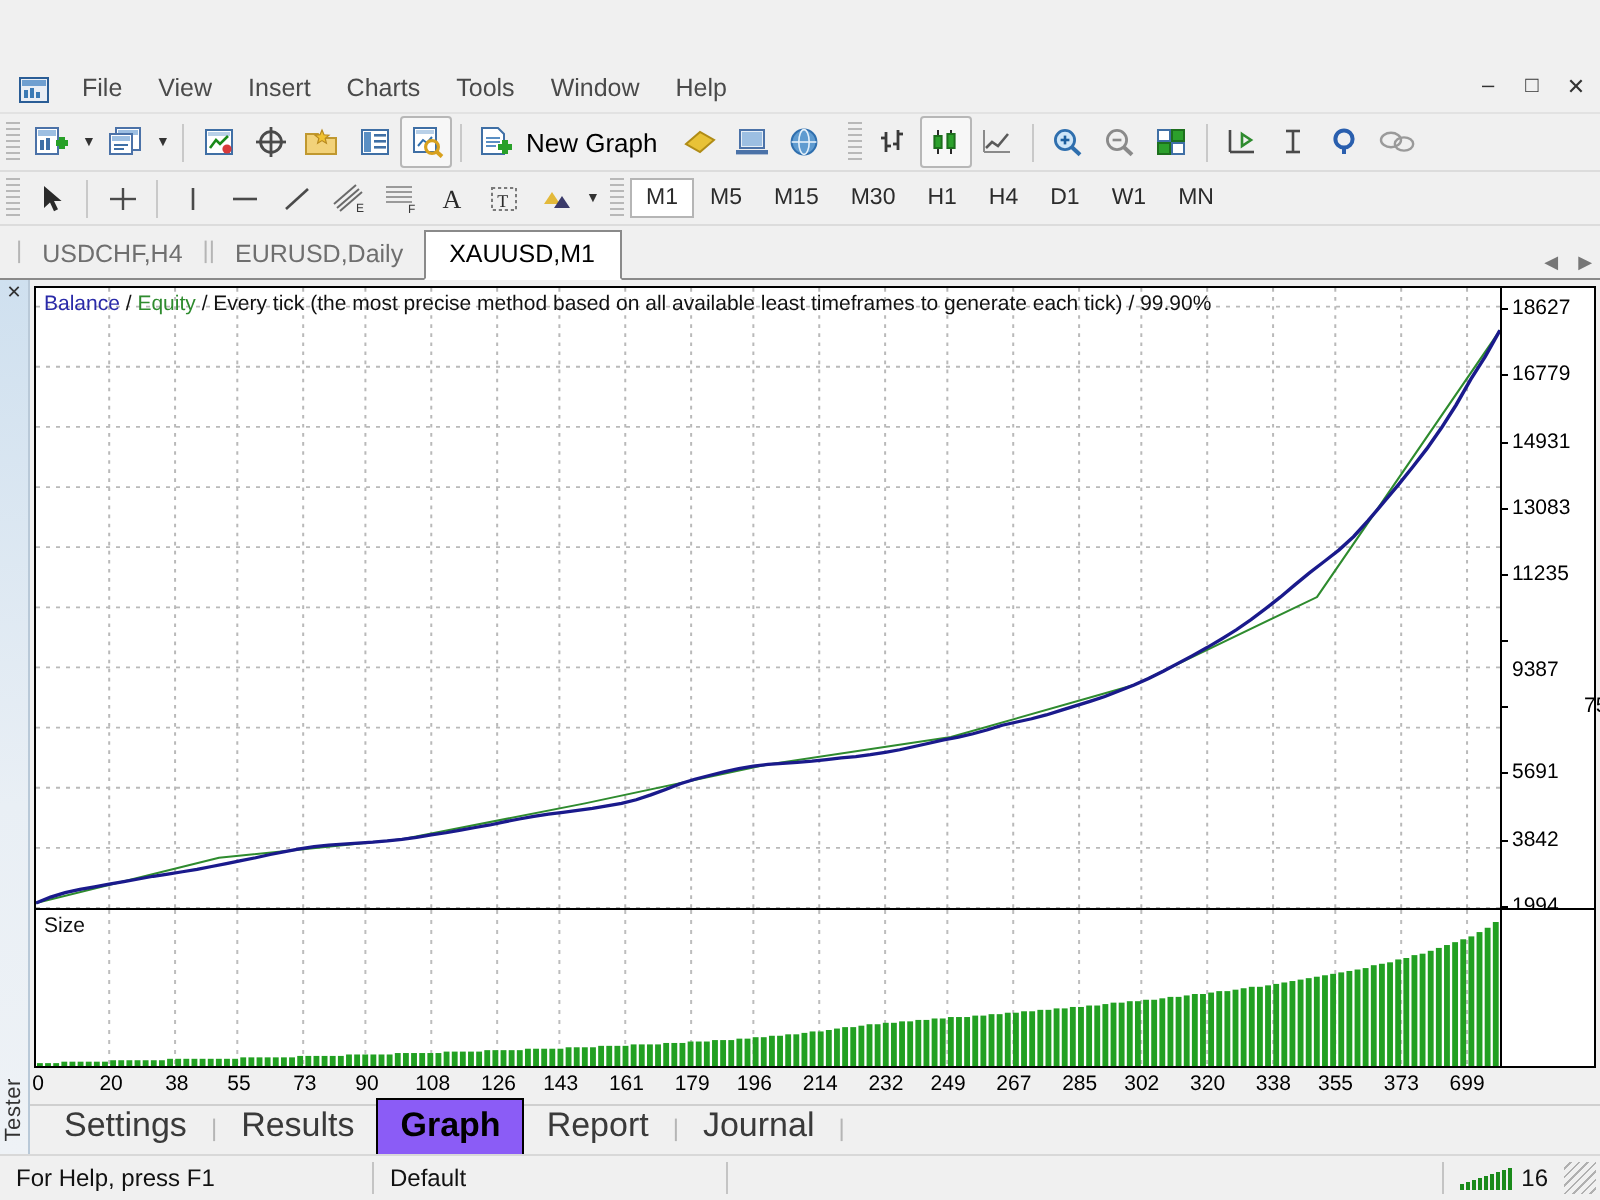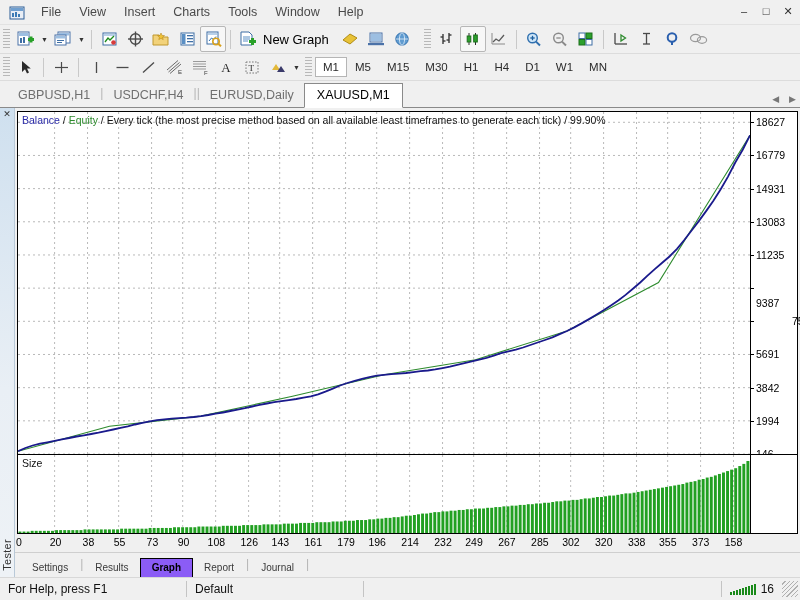--- a/index.html
+++ b/index.html
@@ -5,21 +5,21 @@
   html,body{margin:0;padding:0;}
   body{
     width:800px;height:600px;overflow:hidden;
     font-family:"Liberation Sans",sans-serif;
     font-size:12px;color:#000;background:#f0f0f0;
     -webkit-font-smoothing:none;
   }
   .app{width:800px;height:600px;display:flex;flex-direction:column;background:#f0f0f0;}
 
   
-  .menubar{height:24px;display:flex;align-items:center;background:#f0f0f0;border-bottom:1px solid #e2e2e2;position:relative;}
+  .menubar{height:24px;display:flex;align-items:center;background:#f0f0f0;border-bottom:1px solid #e2e2e2;position:relative;margin-top:32px;}
   .appicon{width:22px;height:18px;margin:0 4px 0 6px;display:flex;align-items:center;justify-content:center;}
   .menu-item{padding:3px 9px;color:#4a4a4a;font-size:12.5px;}
   .winbtns{position:absolute;right:2px;top:2px;display:flex;gap:2px;}
   .winbtn{width:20px;height:18px;display:flex;align-items:center;justify-content:center;font-size:11px;color:#333;}
 
   
   .toolbar{height:28px;display:flex;align-items:center;background:#f0f0f0;border-bottom:1px solid #dcdcdc;}
   .tb2{height:26px;}
   .grip{width:7px;height:20px;margin:0 3px;
         background:repeating-linear-gradient(to bottom,#b8b8b8 0,#b8b8b8 1px,transparent 1px,transparent 3px);}
@@ -64,21 +64,21 @@
   .vol-box{border:1px solid #000;border-top:none;background:#fff;position:relative;height:78px;display:flex;}
   .vol-plot{position:relative;flex:1;overflow:hidden;}
   .vol-right{width:46px;border-left:1px solid #000;background:#fff;}
   .vol-label{position:absolute;left:4px;top:2px;font-size:10.5px;color:#111;z-index:4;}
 
   .xaxis{height:18px;position:relative;margin:0 48px 0 2px;}
   .xlab{position:absolute;top:2px;font-size:10.5px;color:#000;transform:translateX(-50%);white-space:nowrap;}
 
   
   .bot-tabs{height:24px;display:flex;align-items:flex-end;background:#f0f0f0;border-top:1px solid #cfcfcf;padding-left:6px;}
-  .btab{font-size:10px;color:#3a3a3a;padding:3px 11px 4px;}
+  .btab{font-size:17px;color:#3a3a3a;padding:3px 11px 4px;}
   .btab.active{color:#000;font-weight:bold;background:#8b5cf6;border:1px solid #000;border-bottom-color:#fff;margin-bottom:-1px;}
   .btabdiv{color:#b5b5b5;align-self:center;padding:0 1px 3px;}
 
   
   .status{height:22px;display:flex;align-items:center;background:#f0f0f0;border-top:1px solid #d8d8d8;font-size:12px;color:#111;}
   .st-cell{padding:0 8px;height:100%;display:flex;align-items:center;}
   .st-div{width:1px;height:16px;background:#c4c4c4;}
   .st-spring{flex:1;}
   .sigbars{display:flex;align-items:flex-end;gap:1px;height:12px;}
   .sigbars i{display:block;width:2px;background:#1a8a1a;}
@@ -374,21 +374,20 @@
     <div class="tf">M30</div>
     <div class="tf">H1</div>
     <div class="tf">H4</div>
     <div class="tf">D1</div>
     <div class="tf">W1</div>
     <div class="tf">MN</div>
   </div>
 
   <div class="chart-tabs">
     <div style="width:8px"></div>
-    <div class="ctab">GBPUSD,H1</div>
     <div class="tabdiv">|</div>
     <div class="ctab">USDCHF,H4</div>
     <div class="tabdiv">|</div>
     <div class="tabdiv">|</div>
     <div class="ctab">EURUSD,Daily</div>
     <div class="ctab active">XAUUSD,M1</div>
     <div class="tabnav">
       <span>◀</span>
       <span>▶</span>
     </div>
@@ -700,21 +699,21 @@
             <div class="xlab" style="left: 391.085px;">214</div>
             <div class="xlab" style="left: 423.98px;">232</div>
             <div class="xlab" style="left: 455.048px;">249</div>
             <div class="xlab" style="left: 487.942px;">267</div>
             <div class="xlab" style="left: 520.837px;">285</div>
             <div class="xlab" style="left: 551.905px;">302</div>
             <div class="xlab" style="left: 584.8px;">320</div>
             <div class="xlab" style="left: 617.695px;">338</div>
             <div class="xlab" style="left: 648.762px;">355</div>
             <div class="xlab" style="left: 681.658px;">373</div>
-            <div class="xlab" style="left: 714.553px;">158</div>
+            <div class="xlab" style="left: 714.553px;">699</div>
           </div>
       </div>
 
       <div class="bot-tabs">
         <div class="btab">Settings</div>
         <div class="btabdiv">|</div>
         <div class="btab">Results</div>
         <div class="btab active">Graph</div>
         <div class="btab">Report</div>
         <div class="btabdiv">|</div>

